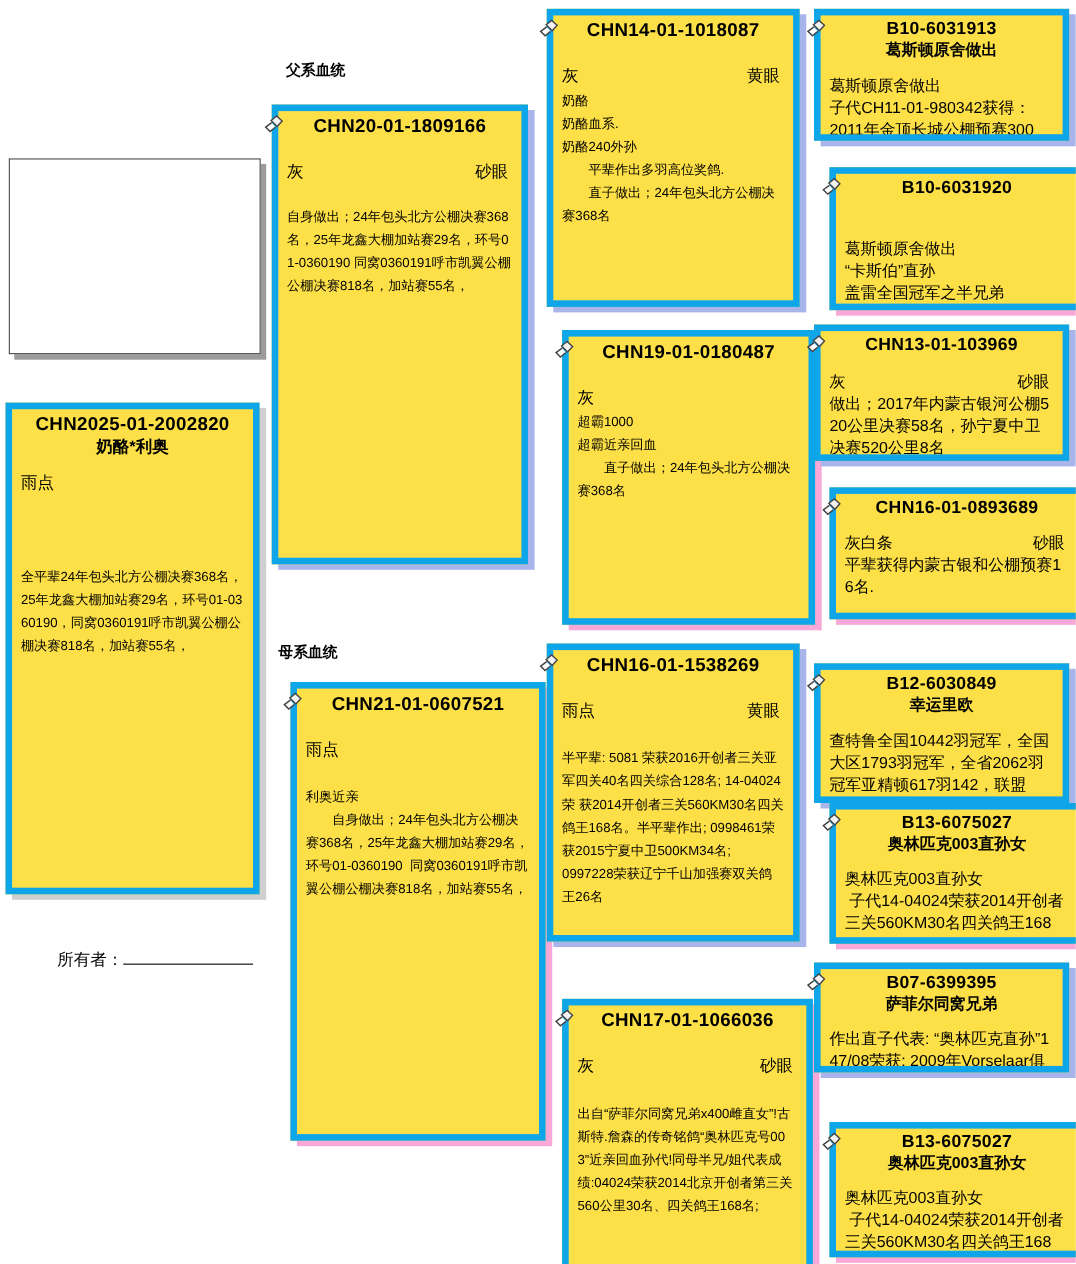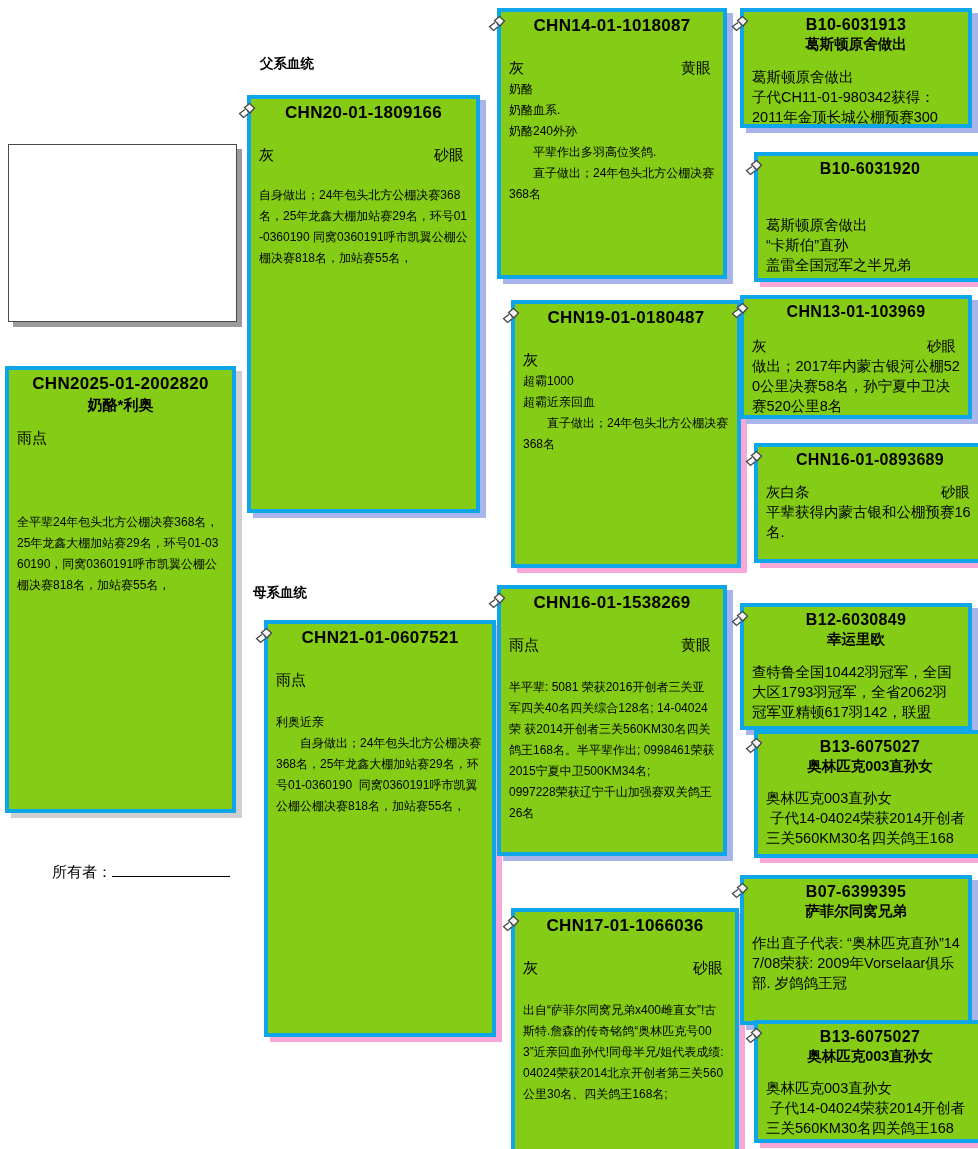--- a/index.html
+++ b/index.html
@@ -1,21 +1,21 @@
 <!DOCTYPE html>
 <html style="--blue: #a8b4ea; --pink: #f8a8d8; --gray: #cfcfcf; --photo: #9c9c9c;"><head>
 <meta charset="utf-8">
 <style>
   html,body{margin:0;padding:0;background:#fff;}
   #canvas{
     position:relative;width:978px;height:1149px;background:#ffffff;
     font-family:"Liberation Sans","DejaVu Sans",sans-serif;color:#000;
   }
   .pbox{
-    position:absolute;background:#84cc16;border:4px solid #0ea5e9;box-sizing:border-box;
+    position:absolute;background:#fde047;border:6px solid #0ea5e9;box-sizing:border-box;
   }
   .content{height:100%;overflow:hidden;padding:3px 8px 4px;box-sizing:border-box;}
   .shadow-blue{box-shadow:6px 5px 0 var(--blue,#a8b4ea);}
   .shadow-pink{box-shadow:6px 5px 0 var(--pink,#f8a8d8);margin-left:14px;}
   .shadow-gray{box-shadow:6px 5px 0 var(--gray,#cfcfcf);}
   .shadow-dark{box-shadow:5px 5px 0 var(--photo,#9c9c9c);}
   .title{font-weight:bold;text-align:center;font-size:17px;line-height:22px;letter-spacing:.3px;}
   .c4 .title{font-size:16px;line-height:20px;}
   .subtitle{font-weight:bold;text-align:center;font-size:15px;line-height:20px;}
   .c4 .subtitle{font-size:14.5px;line-height:19px;}
@@ -224,21 +224,21 @@
       <div class="subtitle">奥林匹克003直孙女</div>
       <div class="body" style="margin-top:12px">奥林匹克003直孙女
  子代14-04024荣获2014开创者三关560KM30名四关鸽王168</div>
     </div>
   <div class="clip"><svg width="19" height="17" viewBox="0 0 19 17">
           <path d="M7.5 5.5 L12.5 1.5 L17.5 6 L13 11 Z" fill="#f2f2f2" stroke="#444" stroke-width="1.3"></path>
           <path d="M8 7.5 L2.5 11.5 L6.5 15.5 L11.5 11.5" fill="#ffffff" stroke="#444" stroke-width="1.3"></path>
         </svg></div>
     </div>
 
-  <div class="pbox c4 shadow-blue has-clip" style="left:740px;top:875px;width:232px;height:150px">
+  <div class="pbox c4 shadow-blue has-clip" style="left:740px;top:875px;width:232px;height:100px">
     <div class="content">
       <div class="title">B07-6399395</div>
       <div class="subtitle">萨菲尔同窝兄弟</div>
       <div class="body" style="margin-top:12px">作出直子代表: “奥林匹克直孙”147/08荣获: 2009年Vorselaar俱乐部. 岁鸽鸽王冠</div>
     </div>
   <div class="clip"><svg width="19" height="17" viewBox="0 0 19 17">
           <path d="M7.5 5.5 L12.5 1.5 L17.5 6 L13 11 Z" fill="#f2f2f2" stroke="#444" stroke-width="1.3"></path>
           <path d="M8 7.5 L2.5 11.5 L6.5 15.5 L11.5 11.5" fill="#ffffff" stroke="#444" stroke-width="1.3"></path>
         </svg></div>
     </div>

